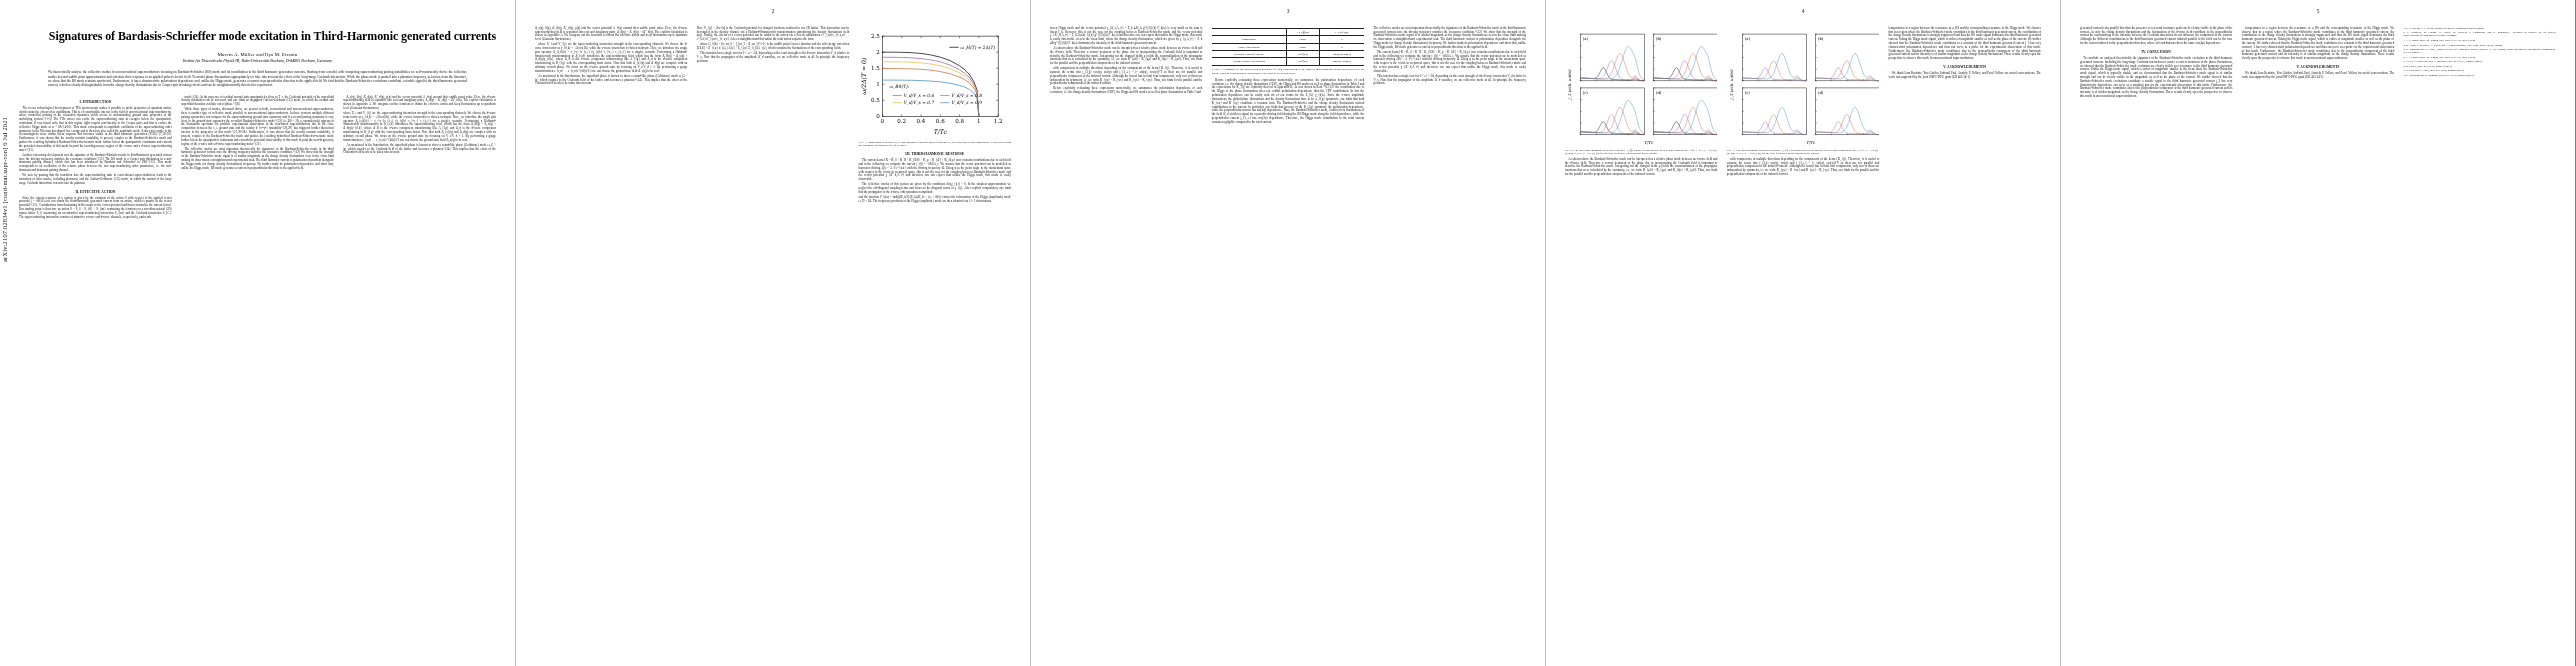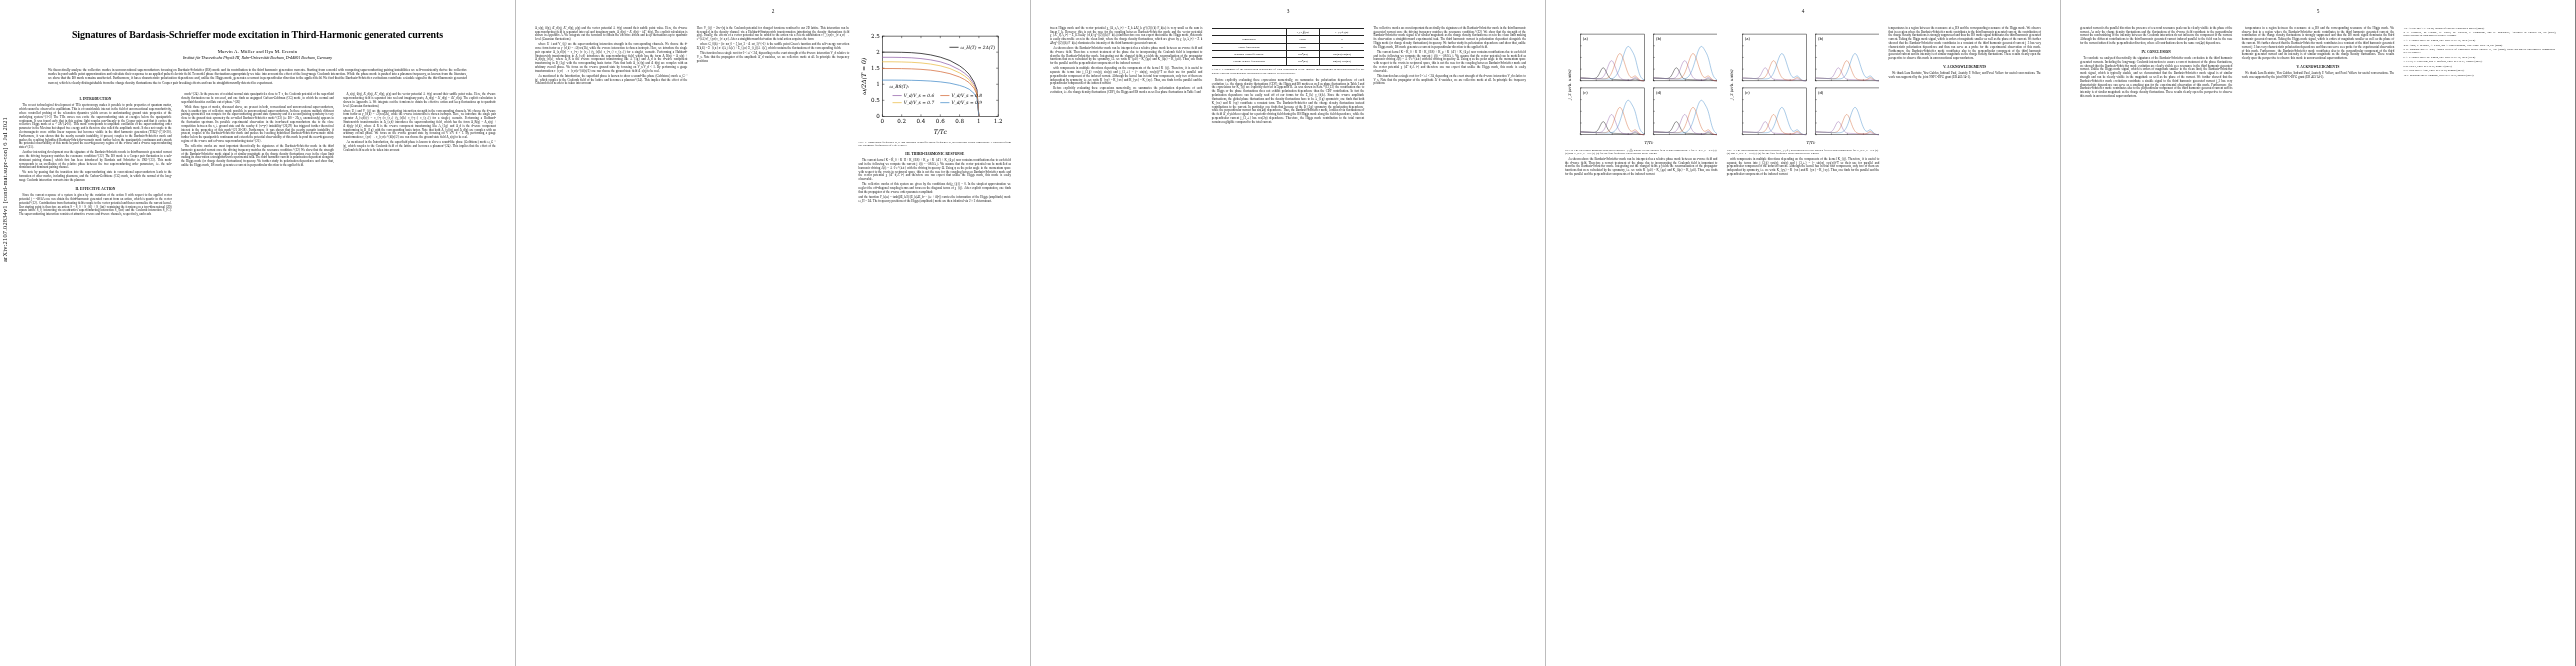--- a/index.html
+++ b/index.html
@@ -4,21 +4,21 @@
 <style>
   html,body{margin:0;padding:0;background:#7a7a7a;}
   body{font-family:"Liberation Serif", serif;}
   #viewer{width:2576px;height:667px;position:relative;background:#808080;overflow:hidden;display:flex;gap:0;}
   .page{width:515px;height:667px;background:#ffffff;position:relative;flex:0 0 515px;box-sizing:border-box;
         padding:14.5px 19px 10px 19px;overflow:hidden;}
   .page + .page{border-left:0.6px solid #bdbdbd;}
   .pagenum{position:absolute;top:7.8px;left:0;width:100%;text-align:center;font-size:5.3px;color:#111;}
   .arxiv-stamp{position:absolute;left:1.1px;top:117px;writing-mode:vertical-rl;transform:rotate(180deg);
        font-size:6.4px;letter-spacing:0.2px;color:#111;font-family:"Liberation Serif",serif;white-space:nowrap;}
-  .title{font-size:10px;font-weight:bold;text-align:center;margin:14.5px 0 0 0;letter-spacing:-0.1px;line-height:1.25;}
+  .title{font-size:12px;font-weight:bold;text-align:right;margin:14.5px 0 0 0;letter-spacing:-0.1px;line-height:1.25;}
   .authors{font-size:4.8px;text-align:center;margin:7.8px 0 0 0;letter-spacing:0.2px;}
   .affil{font-size:4.1px;text-align:center;font-style:italic;margin:1.1px 0 0 0;}
   .abstract{font-size:3.4px;line-height:1.30;text-align:justify;margin:7.2px 29px 0 29px;color:#111;}
   .cols{display:flex;gap:9.4px;margin-top:7.8px;}
   .col{width:100%;flex:1 1 0;min-width:0;}
   .p{font-size:3.1px;line-height:1.235;text-align:justify;color:#141414;margin:0 0 1.2px 0;
      hyphens:auto;-webkit-hyphens:auto;overflow-wrap:break-word;}
   .p.ind{text-indent:3.3px;}
   .sechead{font-size:3.4px;font-weight:bold;text-align:center;margin:4.4px 0 2.8px 0;letter-spacing:0.1px;}
   .figcap{font-size:2.9px;line-height:1.22;text-align:justify;margin:2.8px 0 2.2px 0;color:#141414;}

